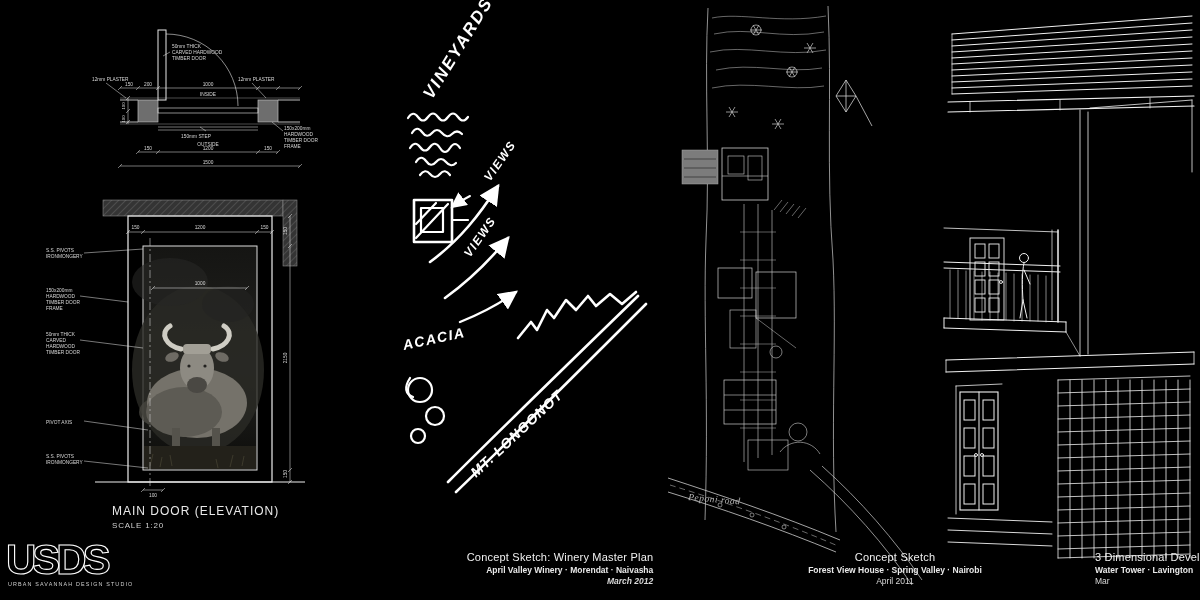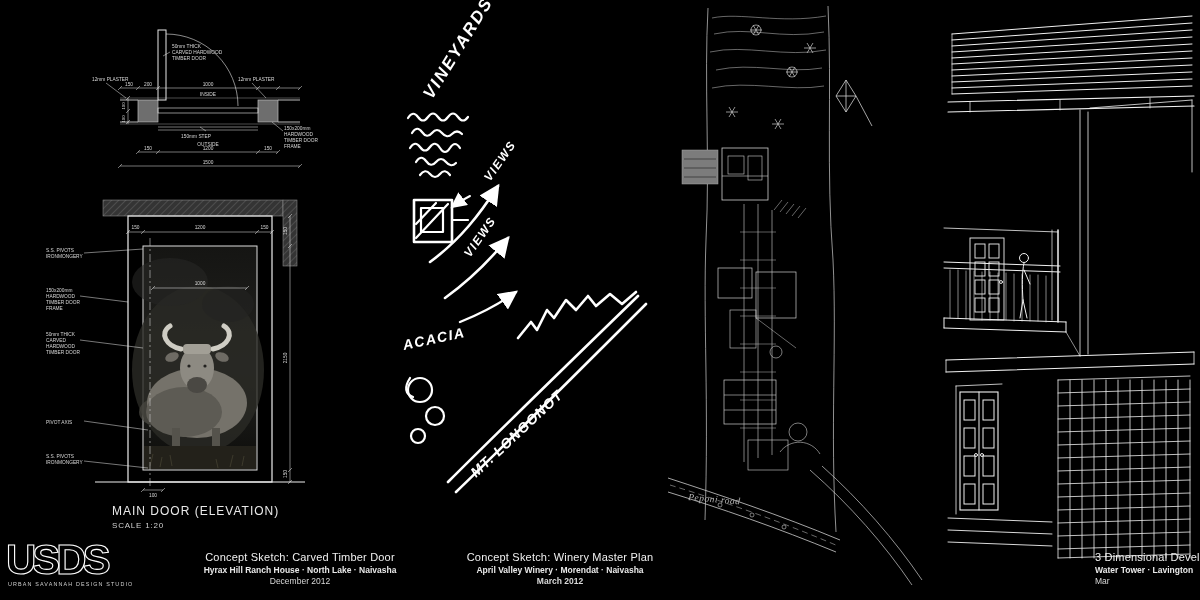--- a/index.html
+++ b/index.html
@@ -14,21 +14,21 @@
   #p3{left:660px;width:280px;}
   #p4{left:940px;width:260px;}
   .caption{
     position:absolute;transform:translateX(-50%);text-align:center;
     color:#ddd;white-space:nowrap;
   }
   .caption.left-align{transform:none;text-align:left;}
   .cap-title{font-size:11px;color:#f0f0f0;letter-spacing:.2px;}
   .cap-sub{font-size:8.5px;font-weight:bold;color:#e8e8e8;margin-top:2px;}
   .cap-date{font-size:8.5px;color:#d8d8d8;margin-top:1px;}
-  .cap-date.bold{font-weight:bold;}
+  .cap-date.bold{font-weight:bold;font-style:italic;}
   #logo{position:absolute;left:4px;top:534px;width:150px;height:64px;}
 </style>
 </head>
 <body>
 
 <div class="stage">
 
   <svg id="p1" class="panel" viewBox="0 0 390 600">
     <defs>
       <pattern id="hatch" width="5" height="5" patternUnits="userSpaceOnUse" patternTransform="rotate(45)">
@@ -396,32 +396,32 @@
           <rect x="43" y="484" width="11" height="20"></rect>
         <circle cx="36" cy="455" r="1.5"></circle>
           <circle cx="42" cy="455" r="1.5"></circle>
       </g>
 
       <path d="M8 518 L112 522 M8 530 L112 534 M8 542 L112 546" stroke-width="0.9"></path>
       <path d="M126 332 L140 356" stroke-width="0.6"></path>
     </g>
   </svg>
 
-  <div class="caption" style="left:300px;top:551px;">
-    <div class="cap-title">Concept Sketch: Carved Timber Door</div>
-    <div class="cap-sub">Hyrax Hill Ranch House · North Lake · Naivasha</div>
-    <div class="cap-date">December 2012</div>
-  </div>
-
-  <div class="caption" style="left:560px;top:551px;">
+
+  <div class="caption" style="left:560px;top:551px;text-align:right;">
     <div class="cap-title">Concept Sketch: Winery Master Plan</div>
     <div class="cap-sub">April Valley Winery · Morendat · Naivasha</div>
     <div class="cap-date bold">March 2012</div>
   </div>
 
+  <div class="caption" style="left:895px;top:551px;">
+    <div class="cap-title">Concept Sketch</div>
+    <div class="cap-sub">Forest View House · Spring Valley · Nairobi</div>
+    <div class="cap-date">April 2011</div>
+  </div>
 
   <div class="caption left-align" style="left:1095px;top:551px;">
     <div class="cap-title">3 Dimensional Develo</div>
     <div class="cap-sub">Water Tower · Lavington</div>
     <div class="cap-date">Mar</div>
   </div>
 
   <svg id="logo" viewBox="0 0 150 64">
     <text x="2" y="40" font-family="Liberation Sans, sans-serif" font-size="42" font-weight="bold" fill="none" stroke="#ffffff" stroke-width="1.1" letter-spacing="-4">USDS</text>
     <text x="4" y="52" font-family="Liberation Sans, sans-serif" font-size="5.4" fill="#cfcfcf" letter-spacing="1.15">URBAN SAVANNAH DESIGN STUDIO</text>

